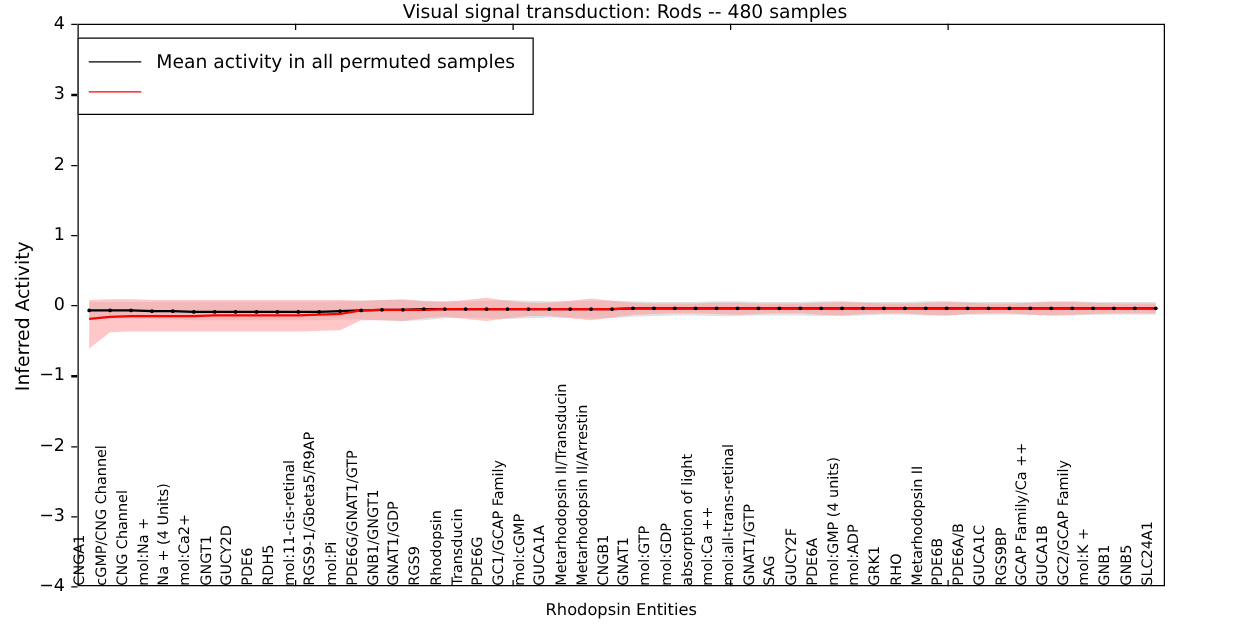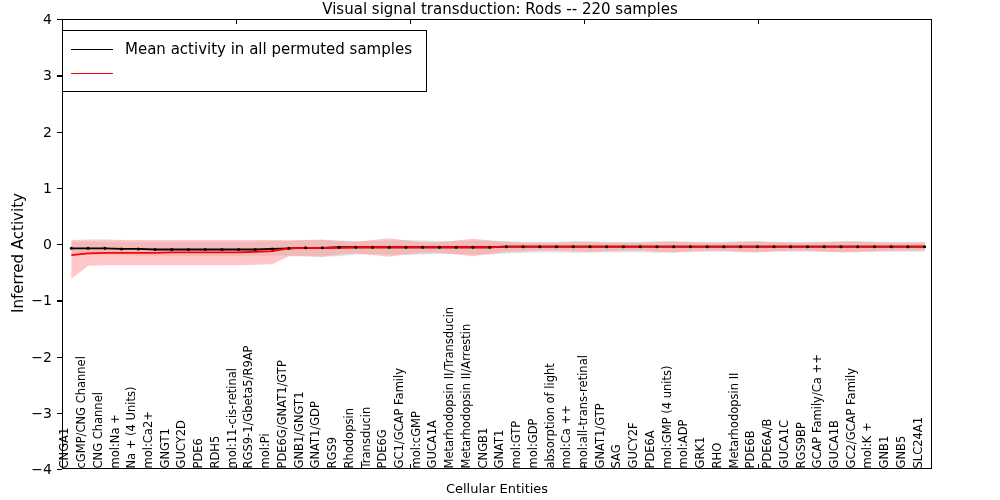--- a/index.html
+++ b/index.html
@@ -62,21 +62,21 @@
   .legend-swatch.red{border-top-color:#ff0000;}
   .legend-text{font-size:15px;color:#000;white-space:nowrap;}
 
   svg.series{position:absolute;left:0;top:0;overflow:visible;}
 </style>
 </head>
 <body>
 
 <div id="figure">
 
-  <div class="chart-title">Visual signal transduction: Rods -- 220 samples</div>
+  <div class="chart-title">Visual signal transduction: Rods -- 480 samples</div>
 
   <div class="ylabel">Inferred Activity</div>
 
   <div id="y-axis">
       <div class="ytick-row" style="top: 19px;">
         <div class="ytick-label">4</div>
         <div class="ytick-mark inner" style="left: 57px;"></div>
       </div>
       <div class="ytick-row" style="top: 75.25px;">
         <div class="ytick-label">3</div>
@@ -335,21 +335,21 @@
       <div class="xtick-mark top" style="left: 236px;"></div>
       <div class="xtick-mark" style="left: 236px; top: 464px;"></div>
       <div class="xtick-mark top" style="left: 410px;"></div>
       <div class="xtick-mark" style="left: 410px; top: 464px;"></div>
       <div class="xtick-mark top" style="left: 584px;"></div>
       <div class="xtick-mark" style="left: 584px; top: 464px;"></div>
       <div class="xtick-mark top" style="left: 758px;"></div>
       <div class="xtick-mark" style="left: 758px; top: 464px;"></div>
     </div>
 
-  <div class="xaxis-title">Cellular Entities</div>
+  <div class="xaxis-title">Rhodopsin Entities</div>
 
   <div class="legend">
     <div class="legend-row">
       <span class="legend-swatch"></span>
       <span class="legend-text">Mean activity in all permuted samples</span>
     </div>
     <div class="legend-row">
       <span class="legend-swatch red"></span>
     </div>
   </div>

